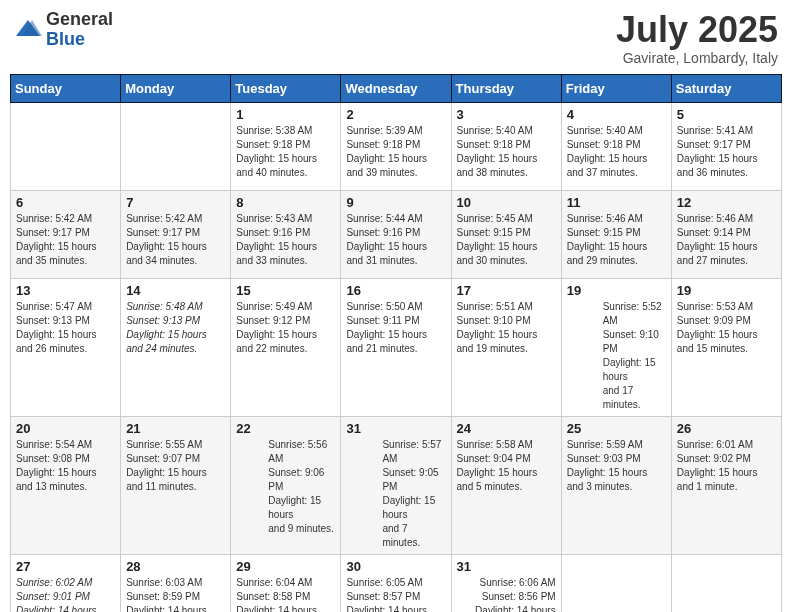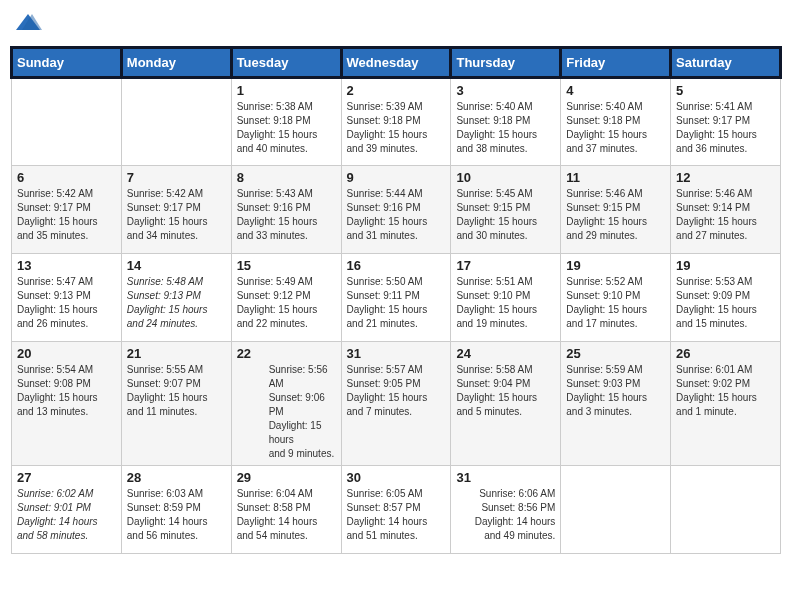--- a/index.html
+++ b/index.html
@@ -59,21 +59,21 @@
       border-collapse: collapse;
       border: 1px solid #ccc;
     }
     .calendar th {
       background: #2a6ebb;
       color: #fff;
       font-size: 13px;
       font-weight: bold;
       padding: 6px 4px;
       text-align: left;
-      border: 3px solid #0f172a;
+      border: 1px solid #0f172a;
     }
     .calendar td {
       border: 1px solid #ccc;
       vertical-align: top;
       padding: 4px 5px;
       width: 110px;
       height: 88px;
       background: #fff;
     }
     .calendar tr:nth-child(even) td {
@@ -97,20 +97,28 @@
   </style>
 </head>
 <body>
 
 <div class="header">
   <div class="logo">
     <svg class="logo-icon" viewBox="0 0 28 28">
       <polygon points="14,4 26,20 2,20" fill="#2a6ebb"></polygon>
       <polygon points="18,4 28,20 8,20" fill="#1e5fa8" opacity="0.5"></polygon>
     </svg>
+    <div class="logo-text">
+      <span class="logo-general">General</span>
+      <span class="logo-blue">Blue</span>
+    </div>
+  </div>
+  <div class="title-block">
+    <div class="month-title">July 2025</div>
+    <div class="location">Gavirate, Lombardy, Italy</div>
   </div>
 </div>
 
 <table class="calendar">
   <thead>
     <tr>
     <th>Sunday</th>
         <th>Monday</th>
         <th>Tuesday</th>
         <th>Wednesday</th>
@@ -241,21 +249,21 @@
         </td>
         <td>
           <span class="day-number">17</span>
           <div class="day-info" style="white-space: pre-line;">Sunrise: 5:51 AM
 Sunset: 9:10 PM
 Daylight: 15 hours
 and 19 minutes.</div>
         </td>
         <td>
           <span class="day-number">19</span>
-          <div class="day-info" style="white-space: pre-line;">Sunrise: 5:52 AM
+          <div class="day-info" style="white-space: pre-line; margin-left: 36px;">Sunrise: 5:52 AM
 Sunset: 9:10 PM
 Daylight: 15 hours
 and 17 minutes.</div>
         </td>
         <td>
           <span class="day-number">19</span>
           <div class="day-info" style="white-space: pre-line;">Sunrise: 5:53 AM
 Sunset: 9:09 PM
 Daylight: 15 hours
 and 15 minutes.</div>
@@ -278,21 +286,21 @@
         </td>
         <td>
           <span class="day-number">22</span>
           <div class="day-info" style="white-space: pre-line; margin-left: 32px;">Sunrise: 5:56 AM
 Sunset: 9:06 PM
 Daylight: 15 hours
 and 9 minutes.</div>
         </td>
         <td>
           <span class="day-number">31</span>
-          <div class="day-info" style="white-space: pre-line;">Sunrise: 5:57 AM
+          <div class="day-info" style="white-space: pre-line; margin-left: 36px;">Sunrise: 5:57 AM
 Sunset: 9:05 PM
 Daylight: 15 hours
 and 7 minutes.</div>
         </td>
         <td>
           <span class="day-number">24</span>
           <div class="day-info" style="white-space: pre-line;">Sunrise: 5:58 AM
 Sunset: 9:04 PM
 Daylight: 15 hours
 and 5 minutes.</div>

